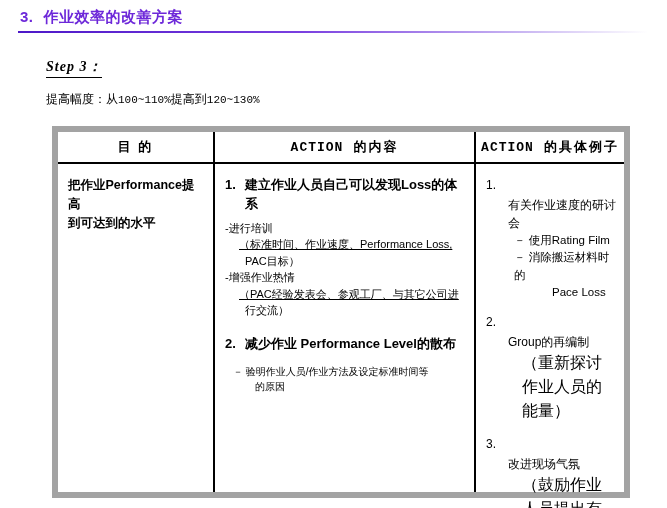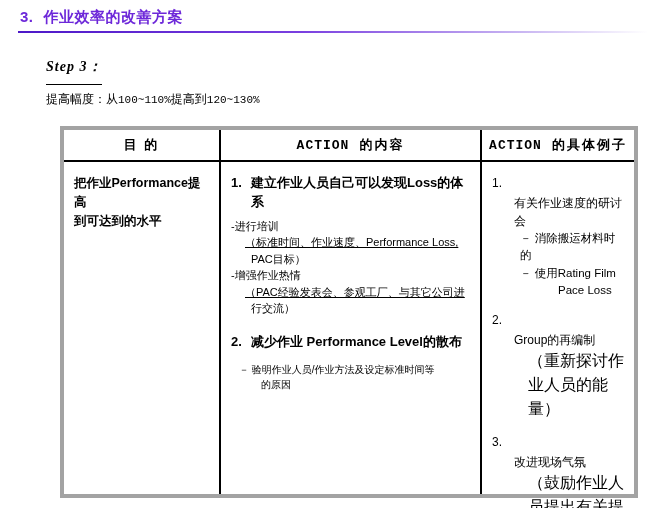--- a/index.html
+++ b/index.html
@@ -47,44 +47,44 @@
   .step {
     position: absolute;
     left: 46px;
     top: 58px;
     font-size: 14px;
     font-weight: bold;
     font-style: italic;
     font-family: "Liberation Serif", serif;
     letter-spacing: 1px;
     border-bottom: 1px solid #000;
-    padding-bottom: 8px;
+    padding-bottom: 1px;
     white-space: nowrap;
   }
 
   .subnote {
     position: absolute;
     left: 46px;
     top: 91px;
     font-size: 12px;
     white-space: nowrap;
   }
   .subnote .mono {
     font-family: "Liberation Mono", monospace;
     font-size: 11px;
   }
 
   
   .table {
     position: absolute;
-    left: 60px;
+    left: 52px;
     top: 126px;
     width: 578px;
     height: 372px;
-    border: 4px solid #a3a3a3;
+    border: 6px solid #a3a3a3;
     box-sizing: border-box;
     display: flex;
     flex-direction: column;
   }
   .thead {
     display: flex;
     height: 30px;
     border-bottom: 2px solid #000;
     flex: 0 0 auto;
   }
@@ -239,22 +239,22 @@
           <span class="ind2">的原因</span>
         </div>
       </div>
 
       <div class="col3 cell">
 
         <div class="c3-item">
           <span class="n">1.</span>
           <span class="body">
             <span>有关作业速度的研讨会</span>
+            <span class="sub">－ 使用Rating Film</span>
             <span class="sub">－ 消除搬运材料时的</span>
-            <span class="sub">－ 使用Rating Film</span>
             <span class="sub3">Pace Loss</span>
           </span>
         </div>
 
         <div class="c3-item">
           <span class="n">2.</span>
           <span class="body">
             <span>Group的再编制</span>
             <span class="sub2">（重新探讨作业人员的能量）</span>
           </span>

